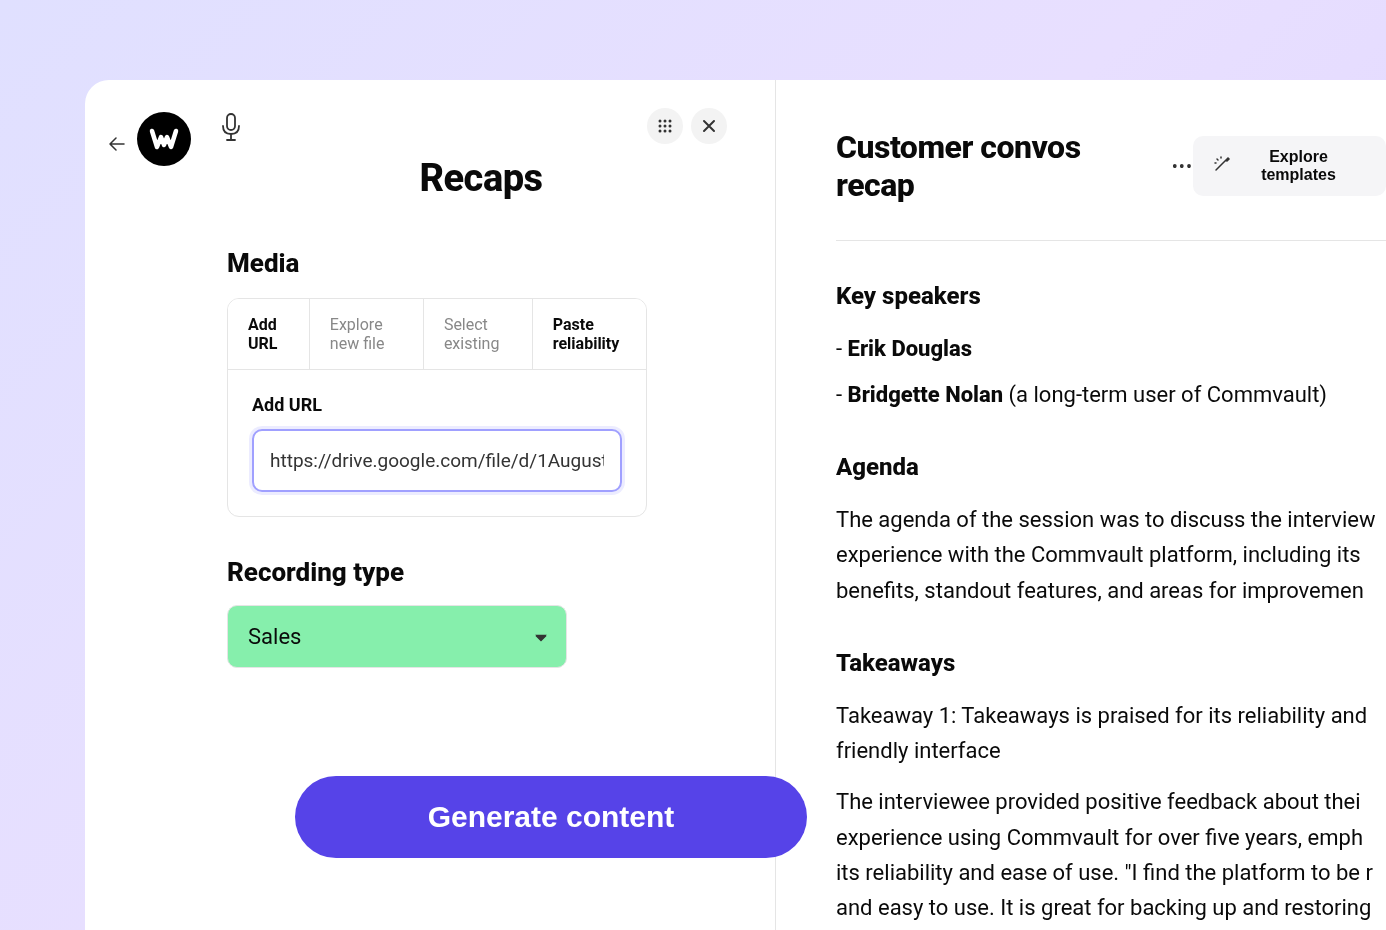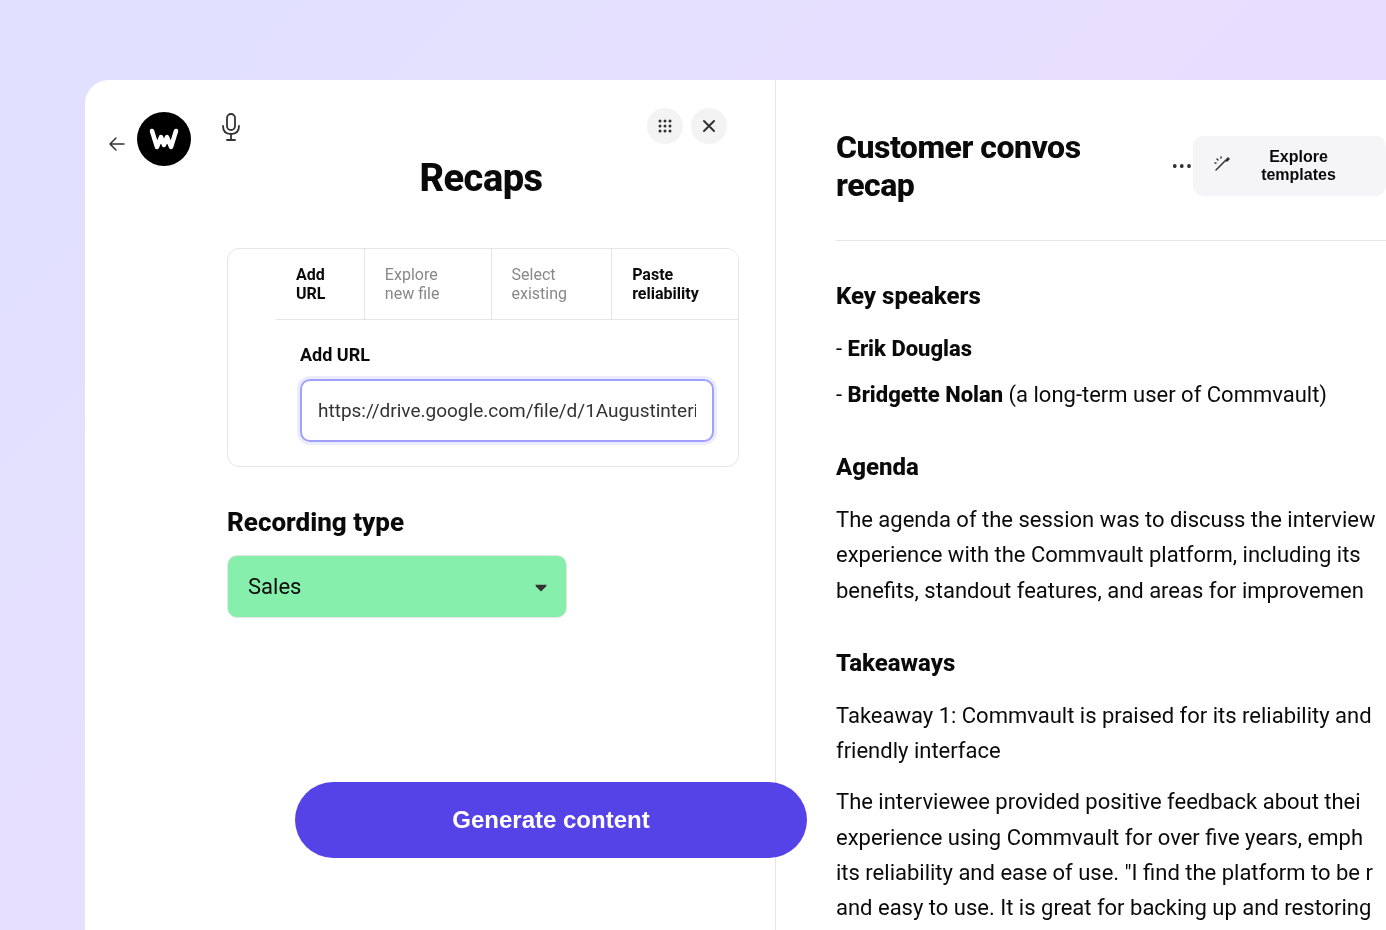--- a/index.html
+++ b/index.html
@@ -103,22 +103,21 @@
       font-size: 26px;
       font-weight: 800;
       color: #0a0a0a;
       margin-bottom: 20px;
     }
     
     .tabs-container {
       border: 1px solid #e5e5e5;
       border-radius: 12px;
       overflow: hidden;
-      width: 512px;
-      padding-left: 48px;
+      width: 420px;
     }
     
     .tabs {
       display: flex;
     }
     
     .tab {
       padding: 16px 20px;
       font-size: 16px;
       color: #888;
@@ -204,21 +203,21 @@
     }
     
     .generate-button {
       position: absolute;
       bottom: 72px;
       left: 210px;
       width: 512px;
       padding: 24px;
       background: #5643e8;
       color: #fff;
-      font-size: 24px;
+      font-size: 30px;
       font-weight: 600;
       border: none;
       border-radius: 50px;
       cursor: pointer;
     }
     
     .right-panel {
       flex: 1;
       padding: 48px 0 32px 60px;
       overflow: hidden;
@@ -339,20 +338,21 @@
         </svg>
       </button>
       <button class="icon-button">
         <svg width="14" height="14" viewBox="0 0 14 14" fill="none">
           <path d="M2 2L12 12M12 2L2 12" stroke="#333" stroke-width="2" stroke-linecap="round"></path>
         </svg>
       </button>
     </div>
 
     <div class="section">
+      <h2 class="section-title">Media</h2>
       <div class="tabs-container">
         <div class="tabs">
           <div class="tab active">Add URL</div>
           <div class="tab">Explore new file</div>
           <div class="tab">Select existing</div>
           <div class="tab dark">Paste reliability</div>
         </div>
         <div class="tab-content">
           <div class="field-label">Add URL</div>
           <input type="text" class="url-input" value="https://drive.google.com/file/d/1Augustinteriews/d" style="">
@@ -397,17 +397,17 @@
 
     <div class="content-body">
       <h3 class="content-heading">Key speakers</h3>
       <div class="speaker-line">- <span class="speaker-name">Erik Douglas</span><span></span></div>
       <div class="speaker-line">- <span class="speaker-name">Bridgette Nolan</span><span> (a long-term user of Commvault)</span></div>
 
       <h3 class="content-heading">Agenda</h3>
       <p class="paragraph">The agenda of the session was to discuss the interview experience with the Commvault platform, including its benefits, standout features, and areas for improvemen</p>
 
       <h3 class="content-heading">Takeaways</h3>
-      <p class="paragraph">Takeaway 1: Commvault is praised for its reliability and friendly interface</p>
+      <p class="paragraph">Takeaway 1: Takeaways is praised for its reliability and friendly interface</p>
       <p class="paragraph">The interviewee provided positive feedback about thei experience using Commvault for over five years, emph its reliability and ease of use. "I find the platform to be r and easy to use. It is great for backing up and restoring and I also use it for archiving and disaster recovery. It h</p>
     </div>
   </div>
 </div>
 
 </body></html>

